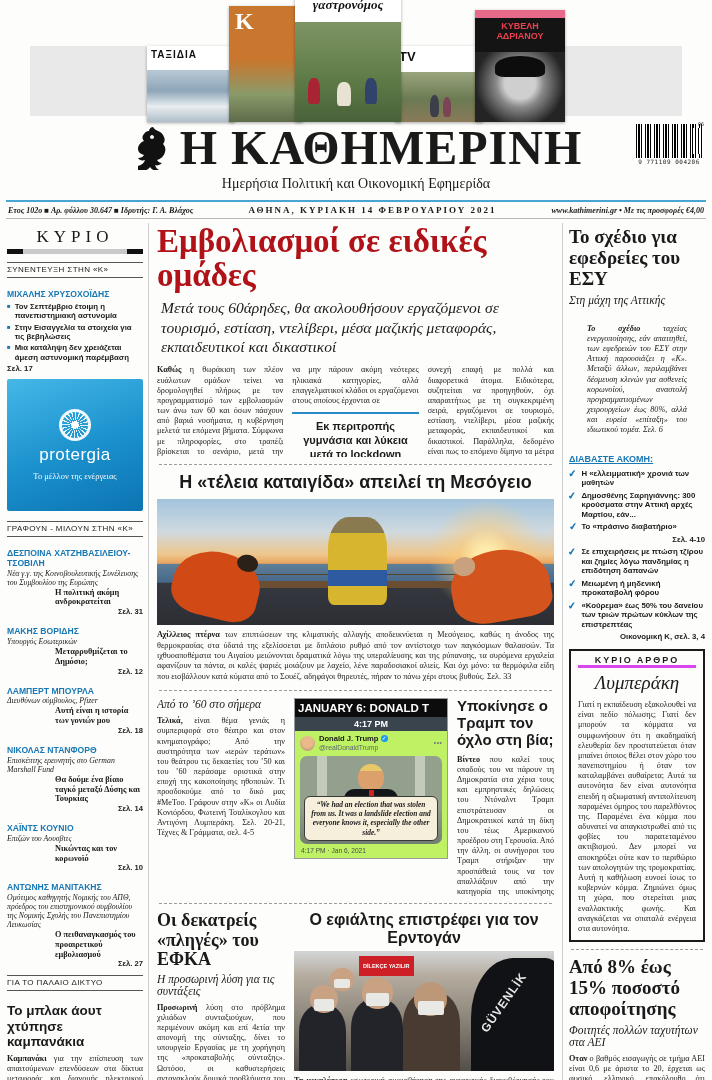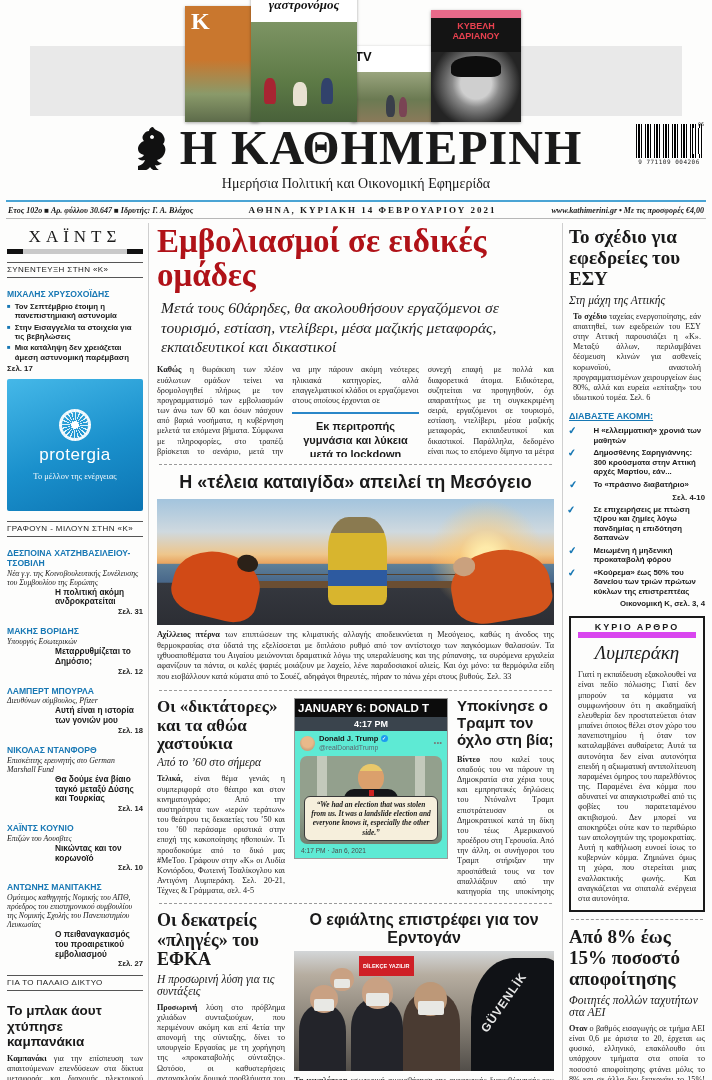--- a/index.html
+++ b/index.html
@@ -66,25 +66,25 @@
   .sq{color:#1878b4;font-size:6px;line-height:1.6;}
   .sb-page{text-align:left;font-family:"Liberation Sans",sans-serif;font-size:7.8px;font-weight:bold;margin:2px 0 6px;}
   .ad{height:132px;background:linear-gradient(160deg,#45b8e8 0%,#1a90cc 55%,#0c74b2 100%);margin:4px 0 10px;
       display:flex;flex-direction:column;align-items:center;justify-content:center;color:#fff;border-radius:2px;}
   .ad-logo-mark{width:26px;height:26px;border-radius:50%;border:3px solid rgba(255,255,255,.9);
       background:radial-gradient(circle,#fff 0 20%,transparent 21%),repeating-conic-gradient(rgba(255,255,255,.85) 0 6deg,transparent 6deg 18deg);margin-bottom:4px;}
   .ad-brand{font-family:"Liberation Sans",sans-serif;font-size:17px;letter-spacing:.5px;}
   .ad-tag{font-size:8.5px;margin-top:6px;opacity:.95;}
   .contrib{margin-bottom:7px;}
   .c-role{font-style:italic;font-size:7.8px;line-height:1.15;}
-  .c-title{font-family:Liberation Sans, sans-serif;font-size:8.3px;font-weight:bold;line-height:1.18;padding-left:48px;}
+  .c-title{font-family:Liberation Serif, serif;font-size:8.3px;font-weight:bold;line-height:1.18;padding-left:48px;}
   .c-page{text-align:right;font-family:"Liberation Sans",sans-serif;font-size:7.6px;font-weight:bold;}
   .check-row{display:flex;gap:4px;margin:3px 0;}
   .check{color:#1878b4;font-size:10px;line-height:1;transform:rotate(-8deg);}
-  .check-txt{font-family:"Liberation Sans",sans-serif;font-size:7.8px;font-weight:bold;line-height:1.22;margin-left:12px;}
+  .check-txt{font-family:"Liberation Sans",sans-serif;font-size:7.8px;font-weight:bold;line-height:1.22;}
   
   .lead-head{font-size:33px;font-weight:600;color:#b01218;line-height:1.02;margin:0 0 6px;}
   .lead-deck{font-style:italic;font-size:15.5px;line-height:1.25;margin:0 4px 9px;}
   .lead-cols{display:flex;gap:9px;height:92px;overflow:hidden;}
   .lead-col{flex:1 1 0;}
   .callout{border-top:2px solid #2a87c8;border-bottom:2px solid #2a87c8;margin-top:6px;padding:6px 1px;
            font-family:"Liberation Sans",sans-serif;font-size:11px;font-weight:bold;text-align:center;line-height:1.25;}
   .sea-head{font-family:"Liberation Sans",sans-serif;font-size:18px;font-weight:bold;text-align:center;margin:4px 0 6px;}
   .sea-photo{position:relative;height:126px;overflow:hidden;background:
      linear-gradient(180deg,#a3c4dd 0%,#cfd9df 26%,#eec68c 44%,#e9a45f 51%,#5d7f98 52%,#48678a 66%,#35383f 67%,#2c2e34 100%);}
@@ -94,21 +94,21 @@
   .fg1{left:4%;bottom:6%;width:22%;height:52%;background:#d14а16;background:#d14a16;border-radius:60% 55% 35% 40%;transform:rotate(14deg);}
   .fg1 .head{position:absolute;right:10%;top:-6%;width:24%;height:26%;background:#2b2118;border-radius:50%;}
   .fg2{left:43%;bottom:16%;width:15%;height:70%;background:linear-gradient(180deg,#8a7a50 0 18%,#d8b52e 18% 60%,#2d5aa0 60% 78%,#d8b52e 78% 100%);border-radius:35% 35% 10% 10%;}
   .fg3{right:1%;bottom:4%;width:25%;height:56%;background:#d3541c;border-radius:55% 60% 30% 40%;transform:rotate(-10deg);}
   .fg3 .head{position:absolute;left:6%;top:2%;width:22%;height:26%;background:#caa17e;border-radius:50%;}
   .caption{font-size:8.2px;line-height:1.26;text-align:justify;margin-top:5px;}
   .row3{display:flex;gap:9px;height:198px;overflow:hidden;}
   .a-theatre{width:128px;flex:0 0 auto;}
   .serif-head{font-size:17px;line-height:1.08;font-weight:600;margin:0 0 3px;}
   .deck{font-style:italic;font-size:11.5px;margin:0 0 6px;}
-  .trump-block{width:152px;flex:0 0 auto;border:1px solid #9a9a9a;background:#5eead4;align-self:flex-start;}
+  .trump-block{width:152px;flex:0 0 auto;border:1px solid #9a9a9a;background:#bef264;align-self:flex-start;}
   .tbanner{background:#0c0c0c;color:#fff;font-family:"Liberation Sans",sans-serif;font-weight:bold;font-size:11.5px;
            padding:3px 3px;white-space:nowrap;overflow:hidden;}
   .ttime{background:#3a444d;color:#fff;font-family:"Liberation Sans",sans-serif;font-weight:bold;font-size:9px;text-align:center;padding:2px 0;}
   .tcard{padding:4px 5px 3px;}
   .trow{display:flex;align-items:center;gap:4px;}
   .tav{width:15px;height:15px;border-radius:50%;background:radial-gradient(circle at 50% 40%,#e9b98a 0 45%,#caa27c 70%);flex:0 0 auto;}
   .tname{font-family:"Liberation Sans",sans-serif;font-size:7.6px;font-weight:bold;line-height:1.1;}
   .tverif{display:inline-block;width:7px;height:7px;border-radius:50%;background:#1d9bf0;color:#fff;font-size:5px;line-height:7px;text-align:center;vertical-align:1px;}
   .thandle{font-family:"Liberation Sans",sans-serif;font-size:6.8px;color:#5b6770;font-weight:normal;}
   .tdots{margin-left:auto;color:#777;font-size:8px;}
@@ -137,31 +137,35 @@
   .erd-guard{position:absolute;right:-4%;top:6%;width:36%;height:110%;background:#101216;border-radius:45% 20% 0 0;}
   .erd-guard span{position:absolute;left:8%;top:52%;color:#e8e8e8;font-family:"Liberation Sans",sans-serif;
                   font-weight:bold;font-size:12px;letter-spacing:1px;transform:rotate(-55deg);transform-origin:left top;}
   
   .r-head{font-size:19px;line-height:1.1;font-weight:600;margin:2px 0 4px;}
   .readalso-h{font-family:"Liberation Sans",sans-serif;font-size:9px;font-weight:bold;color:#1878b4;
               text-decoration:underline;margin:8px 0 5px;}
   .ra-page{text-align:right;font-family:"Liberation Sans",sans-serif;font-size:7.8px;font-weight:bold;margin:1px 0 3px;}
   .editorial{border:2px solid #1a1a1a;padding:6px 7px;margin-top:8px;}
   .ed-kicker{font-family:"Liberation Sans",sans-serif;font-size:9px;font-weight:bold;letter-spacing:2px;text-align:center;
-             border-bottom:6px solid #d946ef;margin:-2px 0 4px;}
+             border-bottom:3px solid #d946ef;margin:-2px 0 4px;}
   .ed-title{font-style:italic;font-size:19px;text-align:center;margin:2px 0 6px;}
 </style>
 </head>
 <body>
 
 <div class="page">
 
   <header class="promo">
     <div class="promo-band"></div>
     <div class="covers">
+      <div class="cover c-tax">
+        <div class="cov-title">ΤΑΞΙΔΙΑ</div>
+        <div class="cov-img"></div>
+      </div>
       <div class="cover c-k">
         <div class="cov-title">Κ</div>
         <div class="cov-img"></div>
       </div>
       <div class="cover c-gas">
         <div class="cov-title">γαστρονόμος</div>
         <div class="cov-img">
           <span class="dot" style="left:12%;bottom:18%;width:12px;height:26px;background:#a82432;border-radius:40% 40% 20% 20%;position:absolute;"></span>
           <span class="dot" style="left:40%;bottom:16%;width:14px;height:24px;background:#e8e2d2;border-radius:40% 40% 20% 20%;position:absolute;"></span>
           <span class="dot" style="left:66%;bottom:18%;width:12px;height:26px;background:#31426b;border-radius:40% 40% 20% 20%;position:absolute;"></span>
@@ -203,21 +207,21 @@
 
   <div class="dateline">
     <span class="dl dl-left">Ετος 102ο ■ Αρ. φύλλου 30.647 ■ Ιδρυτής: Γ. Α. Βλάχος</span>
     <span class="dl dl-center">ΑΘΗΝΑ, ΚΥΡΙΑΚΗ 14 ΦΕΒΡΟΥΑΡΙΟΥ 2021</span>
     <span class="dl dl-right">www.kathimerini.gr • Με τις προσφορές €4,00</span>
   </div>
 
   <div class="content">
 
     <aside class="col-left">
-      <div class="simera">ΧΑΪΝΤΣ</div>
+      <div class="simera">ΚΥΡΙΟ</div>
       <div class="simera-bar"></div>
 
       <div class="kicker" style="border-top:1px solid #555;">ΣΥΝΕΝΤΕΥΞΗ ΣΤΗΝ «Κ»</div>
       <div class="sb-name">ΜΙΧΑΛΗΣ ΧΡΥΣΟΧΟΪΔΗΣ</div>
       <div class="sb-bullet">
           <span class="sq">■</span>
           <span>Τον Σεπτέμβριο έτοιμη η πανεπιστημιακή αστυνομία</span>
         </div>
       <div class="sb-bullet">
           <span class="sq">■</span>
@@ -305,21 +309,20 @@
         <div class="fg fg3">
             <span class="head"></span>
           </div>
       </div>
       <p class="caption"><b>Αχίλλειος πτέρνα</b> <span>των επιπτώσεων της κλιματικής αλλαγής αποδεικνύεται η Μεσόγειος, καθώς η άνοδος της θερμοκρασίας στα ύδατά της εξελίσσεται με διπλάσιο ρυθμό από τον αντίστοιχο των παγκόσμιων θαλασσών. Τα ιχθυοαποθέματα του Αιγαίου μειώνονται δραματικά λόγω της υπεραλίευσης και της ρύπανσης, τα συρόμενα εργαλεία αφανίζουν τα πάντα, οι καλές ψαριές μοιάζουν με λαχείο, λένε παραδοσιακοί αλιείς. Και όχι μόνο: τα θερμόφιλα είδη που εισβάλλουν κατά κύματα από το Σουέζ, αδηφάγοι θηρευτές, πήραν το πάνω χέρι στους βυθούς. Σελ. 33</span></p>
 
       <div class="dashes"></div>
 
       <div class="row3">
         <article class="a-theatre">
-          <h4 class="serif-head">Οι «δικτάτορες» και τα αθώα χαστούκια</h4>
           <p class="deck">Από το ’60 στο σήμερα</p>
           <p class="jtext" style="margin:0;"><b>Τελικά,</b> <span>είναι θέμα γενιάς η συμπεριφορά στο θέατρο και στον κινηματογράφο; Από την αυστηρότητα των «ιερών τεράτων» του θεάτρου τις δεκαετίες του ’50 και του ’60 περάσαμε οριστικά στην εποχή της κακοποίησης ηθοποιών. Τι προσδοκούμε από το δικό μας #MeToo. Γράφουν στην «Κ» οι Λυδία Κονιόρδου, Φωτεινή Τσαλίκογλου και Αντιγόνη Λυμπεράκη. Σελ. 20-21, Τέχνες &amp; Γράμματα, σελ. 4-5</span></p>
         </article>
 
         <div class="trump-block">
           <div class="tbanner">JANUARY 6: DONALD T</div>
           <div class="ttime">4:17 PM</div>
           <div class="tcard">
             <div class="trow">
               <span class="tav"></span>
@@ -375,21 +378,21 @@
           </div>
           <p class="caption"><b>Τη μεγαλύτερη</b> <span>εσωτερική αμφισβήτηση της αυταρχικής διακυβέρνησής του από το 2013 αντιμετωπίζει ο Ρετζέπ Ταγίπ Ερντογάν. Οι φοιτητικές διαδηλώσεις στο Πανεπιστήμιο του Βοσπόρου άρχισαν να επεκτείνονται και σε άλλες περιοχές της χώρας, καθώς διασταυρώνονται με την ευρύτερη κοινωνική δυσφορία για την άνοδο των τιμών, την ανεργία και την κάμψη της οικονομικής δραστηριότητας. Σελ. 23</span></p>
         </div>
       </div>
     </main>
 
     <aside class="col-right">
       <article>
         <h3 class="r-head">Το σχέδιο για εφεδρείες του ΕΣΥ</h3>
         <p class="deck">Στη μάχη της Αττικής</p>
-        <p class="jtext" style="margin:4px;"><b>Το σχέδιο</b> <span>ταχείας ενεργοποίησης, εάν απαιτηθεί, των εφεδρειών του ΕΣΥ στην Αττική παρουσιάζει η «Κ». Μεταξύ άλλων, περιλαμβάνει δέσμευση κλινών για ασθενείς κορωνοϊού, αναστολή προγραμματισμένων χειρουργείων έως 80%, αλλά και ευρεία «επίταξη» του ιδιωτικού τομέα. Σελ. 6</span></p>
+        <p class="jtext" style="margin:18px;font-style:italic;"><b>Το σχέδιο</b> <span>ταχείας ενεργοποίησης, εάν απαιτηθεί, των εφεδρειών του ΕΣΥ στην Αττική παρουσιάζει η «Κ». Μεταξύ άλλων, περιλαμβάνει δέσμευση κλινών για ασθενείς κορωνοϊού, αναστολή προγραμματισμένων χειρουργείων έως 80%, αλλά και ευρεία «επίταξη» του ιδιωτικού τομέα. Σελ. 6</span></p>
       </article>
 
       <div class="readalso-h">ΔΙΑΒΑΣΤΕ ΑΚΟΜΗ:</div>
       <div class="check-row">
           <span class="check">✔</span>
           <span class="check-txt">Η «ελλειμματική» χρονιά των μαθητών</span>
         </div>
       <div class="check-row">
           <span class="check">✔</span>
           <span class="check-txt">Δημοσθένης Σαρηγιάννης: 300 κρούσματα στην Αττική αρχές Μαρτίου, εάν...</span>

